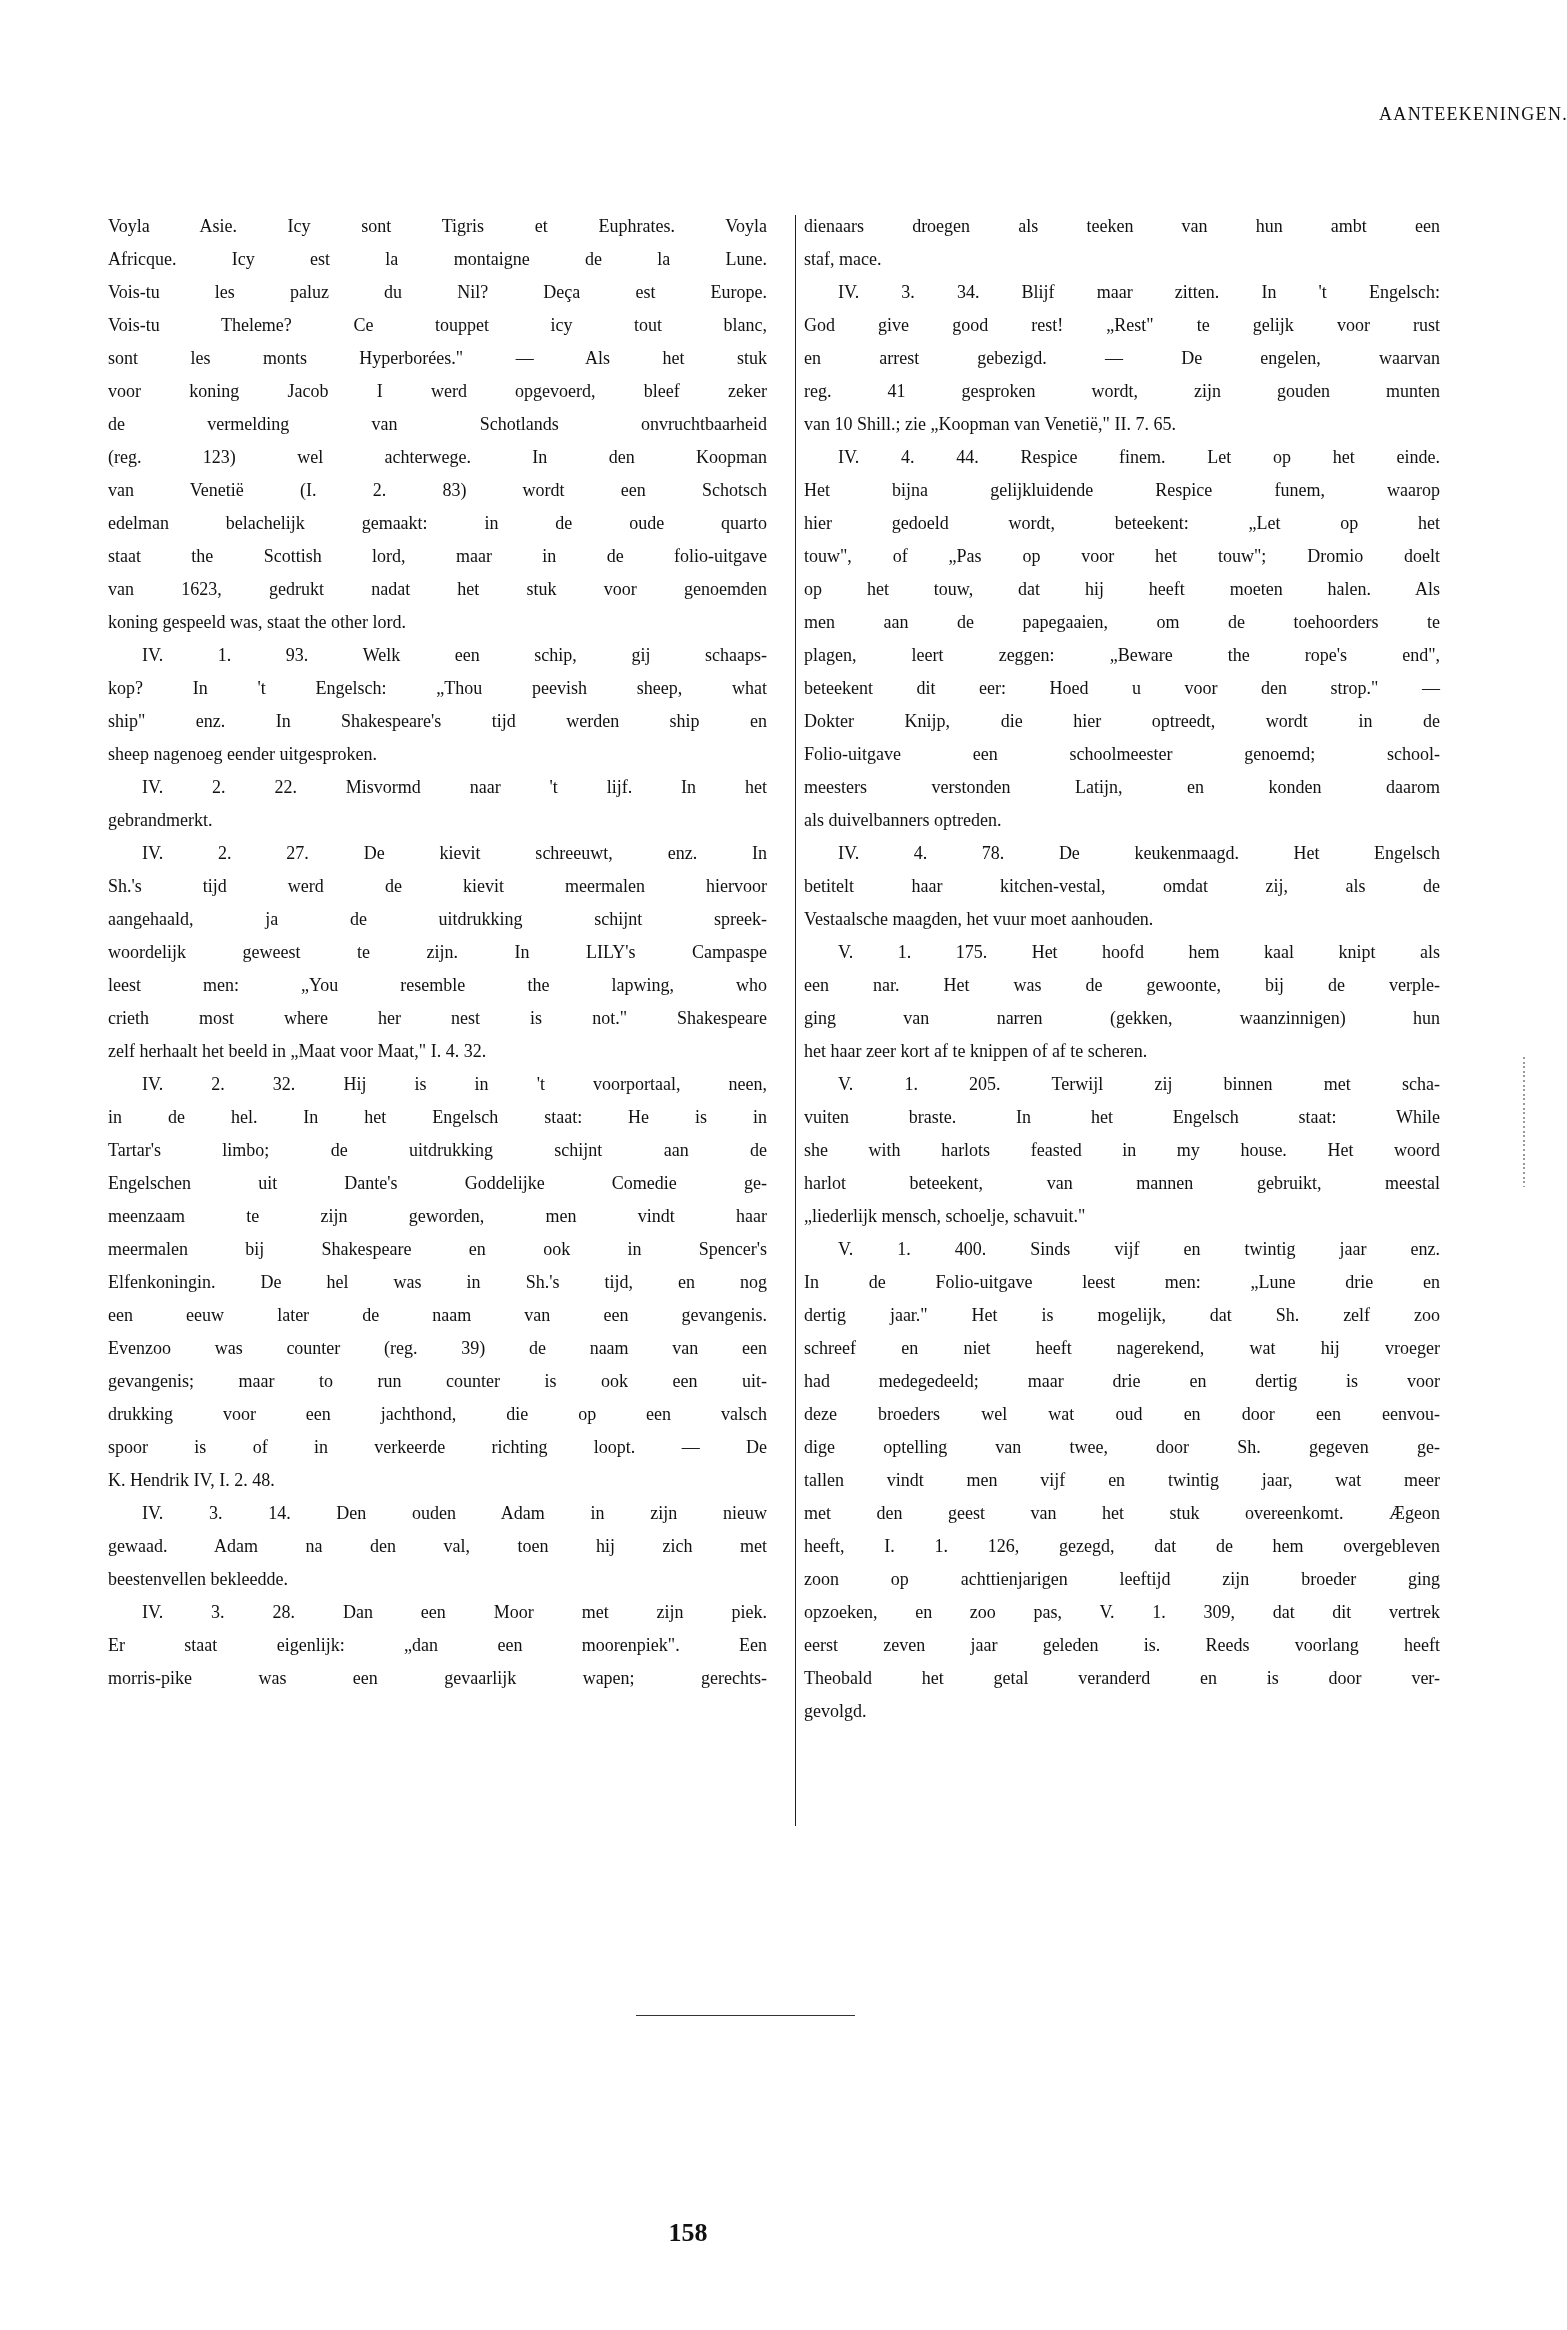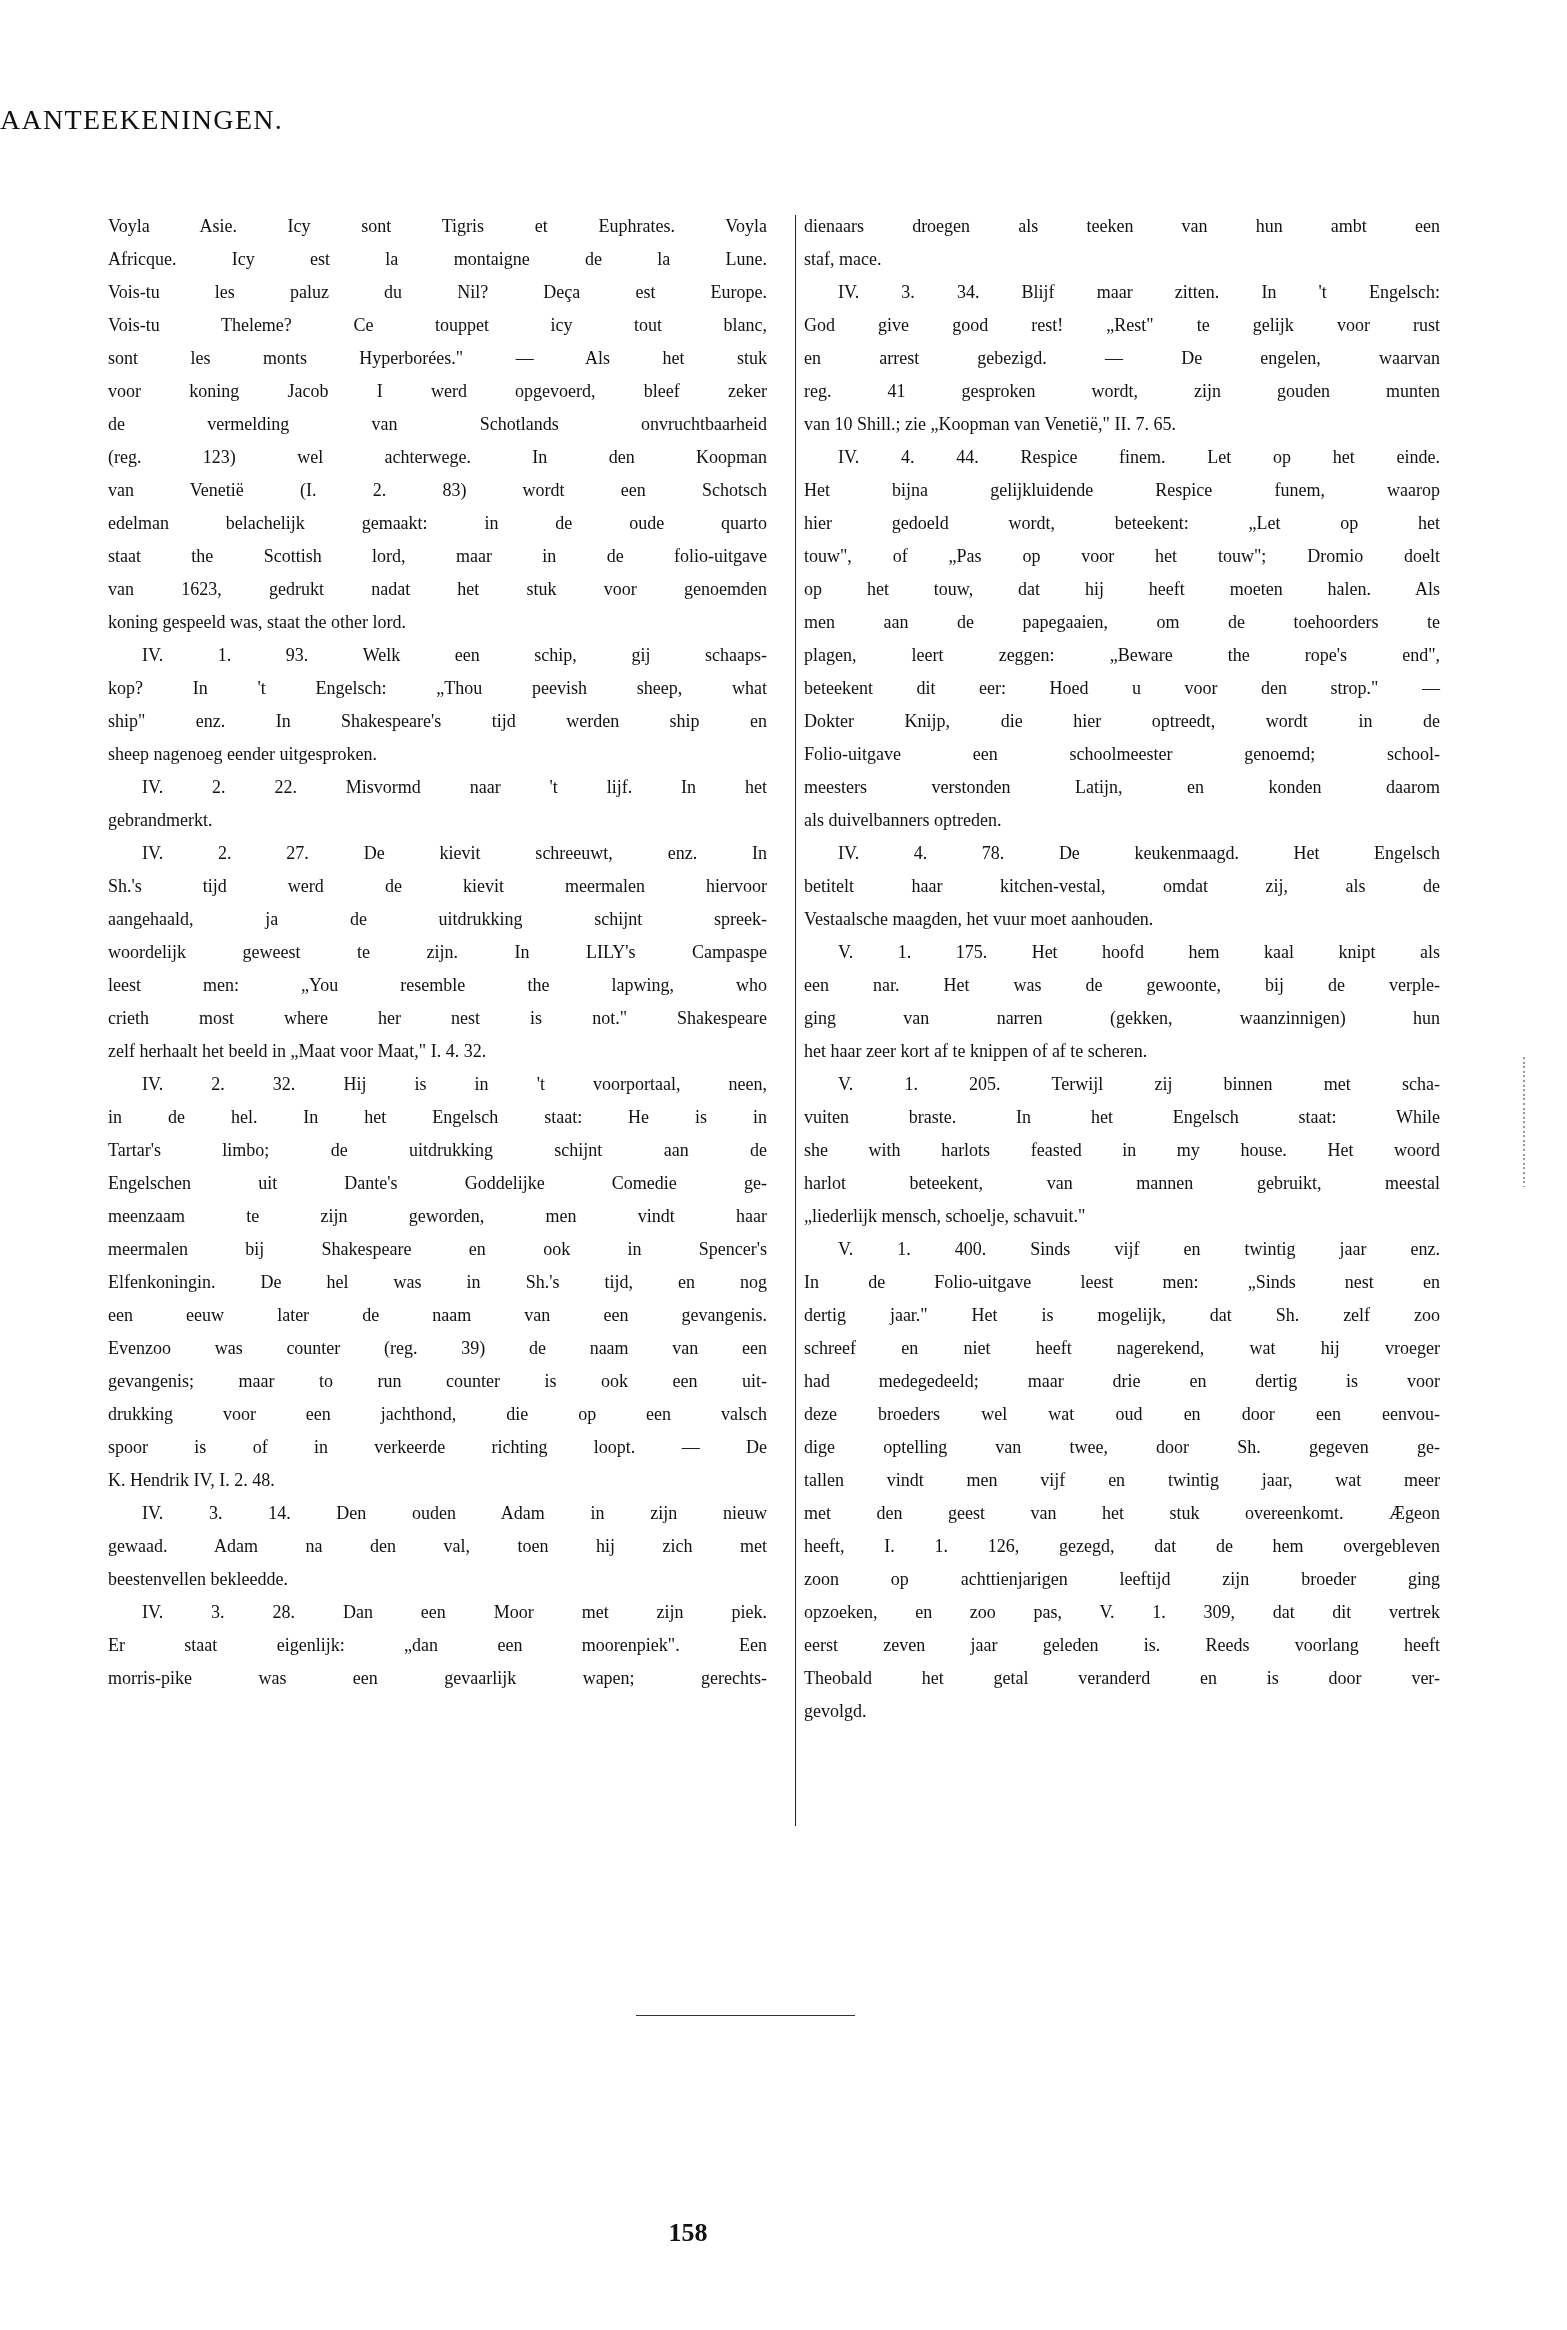--- a/index.html
+++ b/index.html
@@ -1,19 +1,19 @@
 <!DOCTYPE html>
 <html style="font-size:10.4px"><head>
 <meta charset="utf-8">
 <style>
   html, body { margin: 0; padding: 0; background: #ffffff; }
   body { width: 1568px; height: 2330px; position: relative; overflow: hidden;
          font-family: "DejaVu Serif", "Liberation Serif", serif; color: #111; }
-  .running-head { position: absolute; top: 104px; left: 0; width: 1568px; text-align: left;
-         font-family: "Liberation Serif", serif; font-size: 28px; letter-spacing: 1.3px; }
+  .running-head { position: absolute; top: 104px; left: 0; width: 1568px; text-align: right;
+         font-family: "Liberation Serif", serif; font-size: 18px; letter-spacing: 1.3px; }
   .col { position: absolute; top: 210px; font-family: "Liberation Serif", serif;
          font-size: 18px; line-height: 33px; text-align: justify; }
   .col-left { left: 108px; width: 659px; }
   .col-right { left: 804px; width: 636px; }
   .line { display: block; white-space: nowrap; text-align: justify; text-align-last: justify; height: 33px; }
   .line.last { text-align-last: left; }
   .line.indent { padding-left: 34px; }
   .divider { position: absolute; left: 795px; top: 215px; width: 1.3px; height: 1611px; background: #222; }
   .bottom-rule { position: absolute; left: 636px; top: 2015px; width: 219px; height: 1.3px; background: #333; }
   .page-number { position: absolute; top: 2218px; left: 0; width: 1376px; text-align: center;
@@ -100,21 +100,21 @@
     <span class="line indent">V. 1. 175. Het hoofd hem kaal knipt als</span>
     <span class="line">een nar. Het was de gewoonte, bij de verple-</span>
     <span class="line">ging van narren (gekken, waanzinnigen) hun</span>
     <span class="line last">het haar zeer kort af te knippen of af te scheren.</span>
     <span class="line indent">V. 1. 205. Terwijl zij binnen met scha-</span>
     <span class="line">vuiten braste. In het Engelsch staat: While</span>
     <span class="line">she with harlots feasted in my house. Het woord</span>
     <span class="line">harlot beteekent, van mannen gebruikt, meestal</span>
     <span class="line last">„liederlijk mensch, schoelje, schavuit."</span>
     <span class="line indent">V. 1. 400. Sinds vijf en twintig jaar enz.</span>
-    <span class="line">In de Folio-uitgave leest men: „Sinds nest en</span>
+    <span class="line">In de Folio-uitgave leest men: „Lune drie en</span>
     <span class="line">dertig jaar." Het is mogelijk, dat Sh. zelf zoo</span>
     <span class="line">schreef en niet heeft nagerekend, wat hij vroeger</span>
     <span class="line">had medegedeeld; maar drie en dertig is voor</span>
     <span class="line">deze broeders wel wat oud en door een eenvou-</span>
     <span class="line">dige optelling van twee, door Sh. gegeven ge-</span>
     <span class="line">tallen vindt men vijf en twintig jaar, wat meer</span>
     <span class="line">met den geest van het stuk overeenkomt. Ægeon</span>
     <span class="line">heeft, I. 1. 126, gezegd, dat de hem overgebleven</span>
     <span class="line">zoon op achttienjarigen leeftijd zijn broeder ging</span>
     <span class="line">opzoeken, en zoo pas, V. 1. 309, dat dit vertrek</span>

